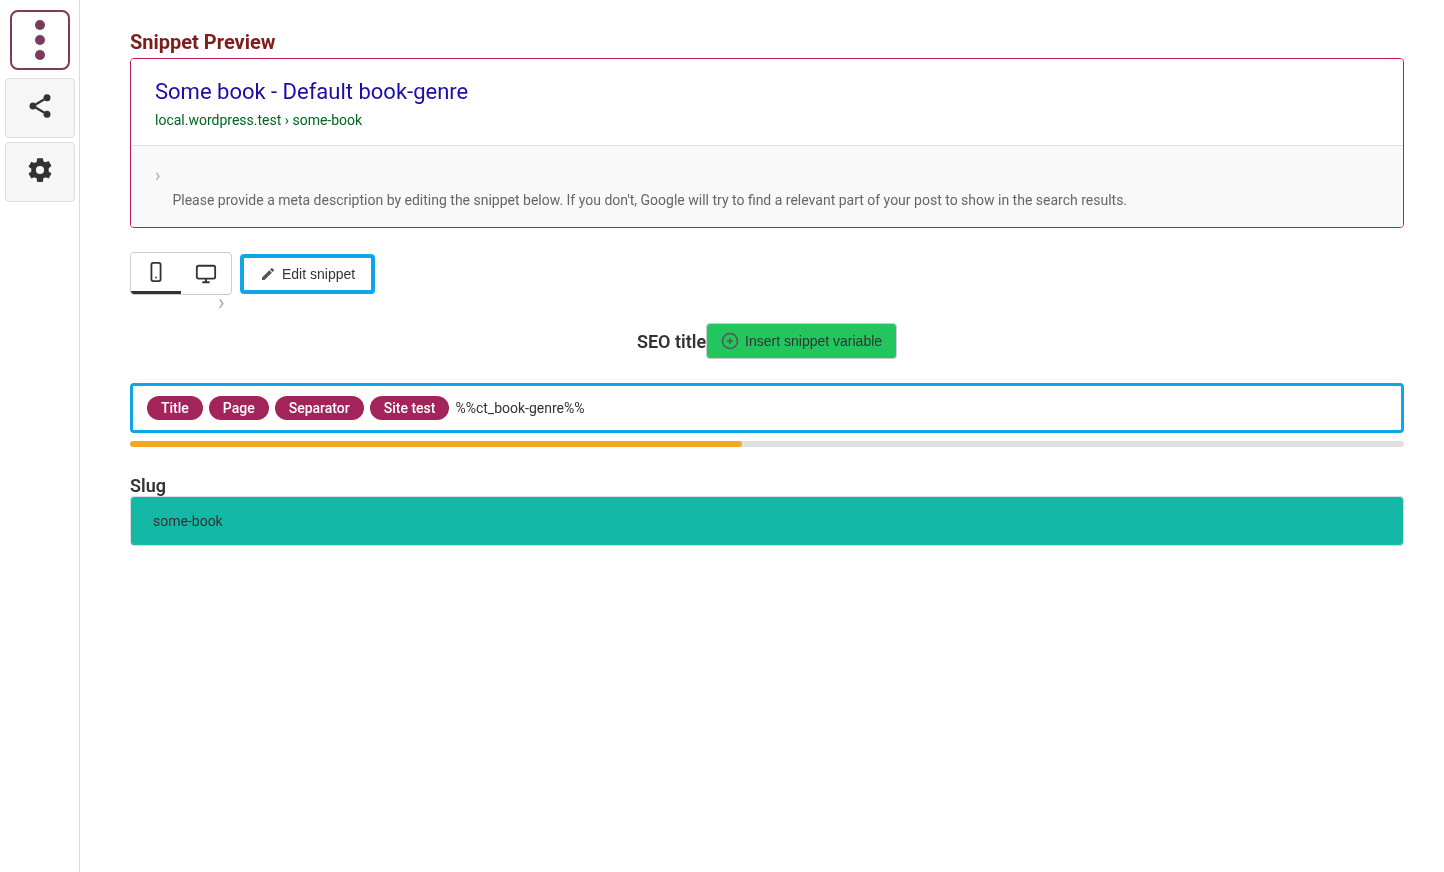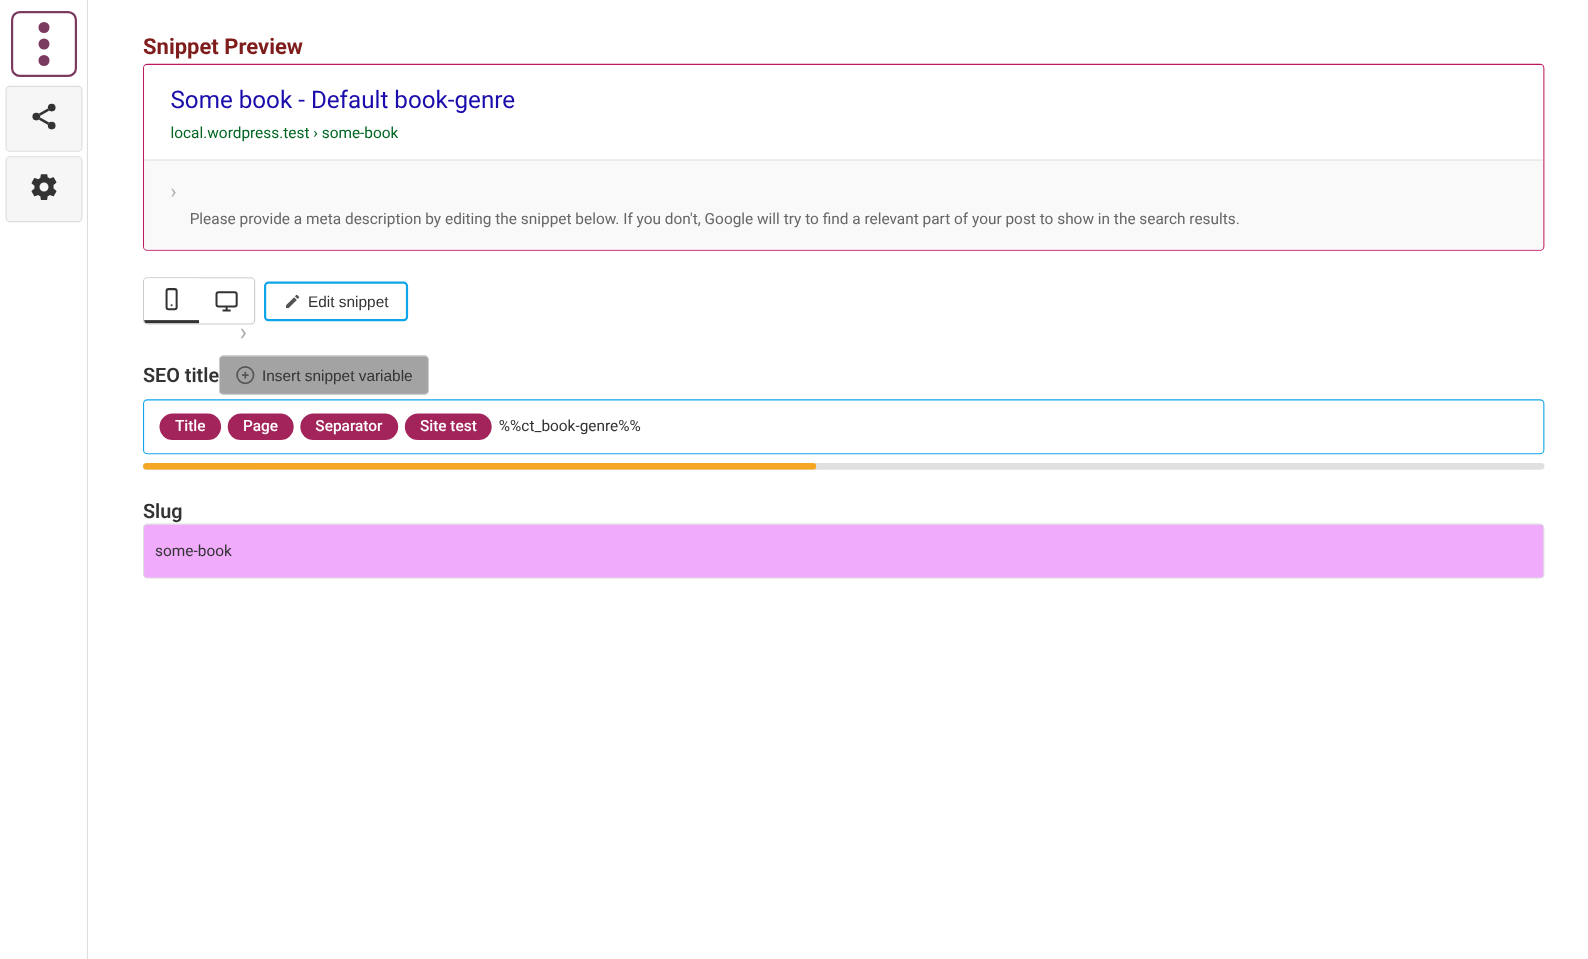--- a/index.html
+++ b/index.html
@@ -170,62 +170,62 @@
       width: 22px;
       height: 22px;
       fill: #333;
     }
 
     .edit-snippet-btn {
       display: flex;
       align-items: center;
       gap: 6px;
       padding: 8px 16px;
-      border: 2px solid #0ea5e9;
+      border: 4px solid #0ea5e9;
       border-radius: 4px;
       background: #fff;
       cursor: pointer;
       font-size: 14px;
       color: #333;
     }
 
     .edit-snippet-btn svg {
       width: 16px;
       height: 16px;
       fill: #555;
     }
 
     .section-header {
       display: flex;
       align-items: center;
-      justify-content: flex-start;
-      margin-bottom: 4px;
+      justify-content: center;
+      margin-bottom: 24px;
     }
 
     .section-label {
       font-size: 18px;
       font-weight: 600;
       color: #333;
     }
 
     .insert-variable-btn {
       display: flex;
       align-items: center;
       gap: 6px;
       padding: 8px 14px;
       border: 1px solid #ccc;
       border-radius: 4px;
-      background: #a3a3a3;
+      background: #22c55e;
       cursor: pointer;
       font-size: 14px;
       color: #333;
     }
 
     .seo-title-field {
-      border: 1px solid #0ea5e9;
+      border: 3px solid #0ea5e9;
       border-radius: 4px;
       padding: 10px 14px;
       display: flex;
       align-items: center;
       flex-wrap: wrap;
       gap: 6px;
       background: #fff;
       margin-bottom: 8px;
       min-height: 50px;
     }
@@ -261,22 +261,22 @@
       border-radius: 3px;
     }
 
     .slug-section {
       margin-top: 8px;
     }
 
     .slug-field {
       border: 1px solid #ddd;
       border-radius: 4px;
-      padding: 12px 10px;
-      background: #f0abfc;
+      padding: 12px 22px;
+      background: #14b8a6;
       font-size: 14px;
       color: #333;
       width: 100%;
     }
 
     .relative-wrapper {
       position: relative;
     }
   </style>
 </head>

